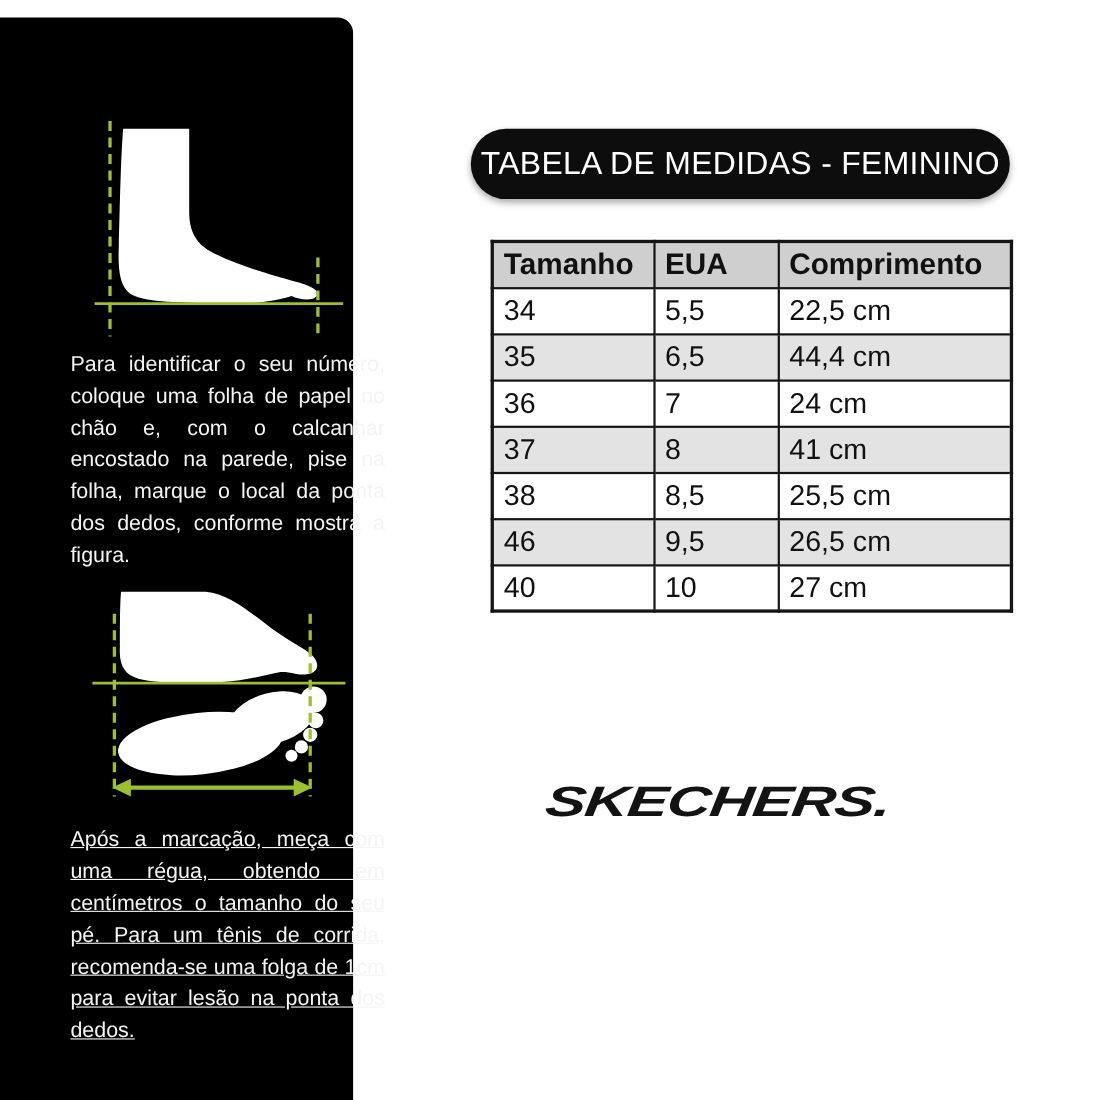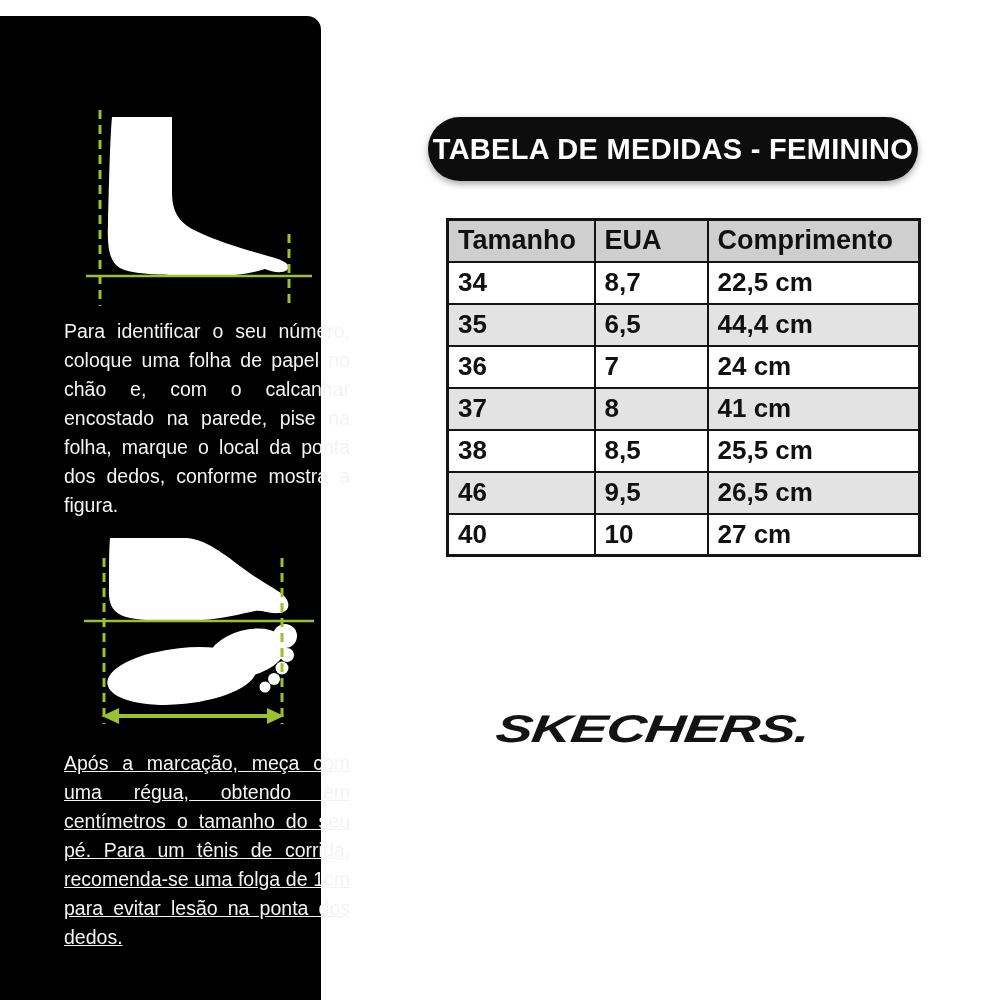--- a/index.html
+++ b/index.html
@@ -19,33 +19,33 @@
     position:absolute; left:64px; width:286px; color:#f4f4f4;
     font-size:19.5px; line-height:29px; text-align:justify;
   }
   .p1 { top:301px; }
   .p2 { top:733px;text-decoration:underline; }
   
   .banner {
     position:absolute; left:428px; top:117px; width:490px; height:64px;
     background:#0d0d0d; border-radius:32px; color:#ffffff;
     display:flex; align-items:center; justify-content:center;
-    font-weight:bold; font-size:29px; letter-spacing:0.3px;
+    font-weight:normal; font-size:29px; letter-spacing:0.3px;
     box-shadow:0 3px 7px rgba(0,0,0,0.35);
   }
   table.size {
     position:absolute; left:446px; top:218px; width:472px;
     border-collapse:collapse; border:3px solid #141414; table-layout:fixed;padding-left:36px;
   }
   table.size th, table.size td {
     border:2px solid #141414; height:42px; padding:0 4px 0 9px;
     text-align:left; vertical-align:middle; white-space:nowrap; color:#111;
   }
   table.size th { background:#cfcfcf; font-size:27px; font-weight:bold; }
-  table.size td { font-size:26px; font-weight:bold; }
+  table.size td { font-size:26px; font-weight:normal; }
   table.size tbody tr:nth-child(odd)  td { background:#ffffff; }
   table.size tbody tr:nth-child(even) td { background:#e3e3e3; }
   .logo {
     position:absolute; left:499px; top:706px; color:#131313;
     font-size:47px; font-weight:bold; font-style:italic;
     letter-spacing:-1px; white-space:nowrap;
     transform:scaleX(1.18) scaleY(0.82) skewX(-5deg);
     transform-origin:left top;
   }
   .gline   { stroke:#9cc02e; }
@@ -108,21 +108,21 @@
     <thead>
       <tr>
         <th>Tamanho</th>
         <th>EUA</th>
         <th>Comprimento</th>
       </tr>
     </thead>
     <tbody>
       <tr>
         <td>34</td>
-        <td>8,7</td>
+        <td>5,5</td>
         <td>22,5 cm</td>
       </tr>
       <tr>
         <td>35</td>
         <td>6,5</td>
         <td>44,4 cm</td>
       </tr>
       <tr>
         <td>36</td>
         <td>7</td>

